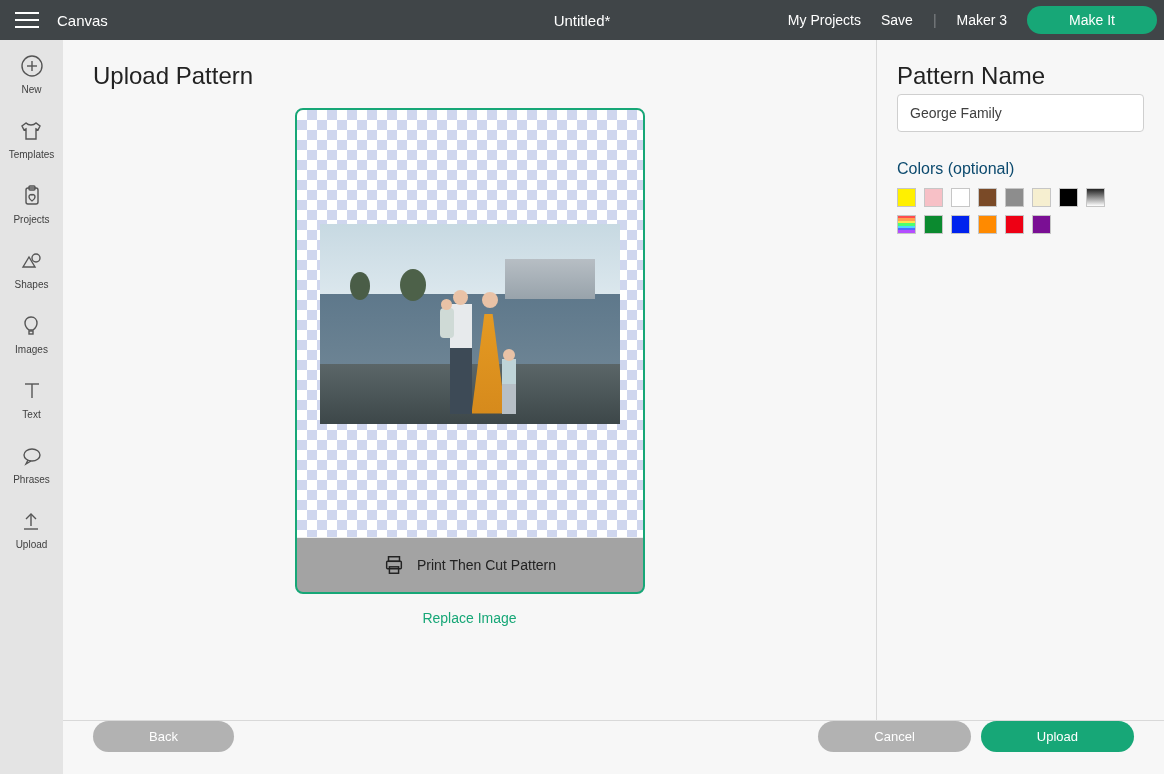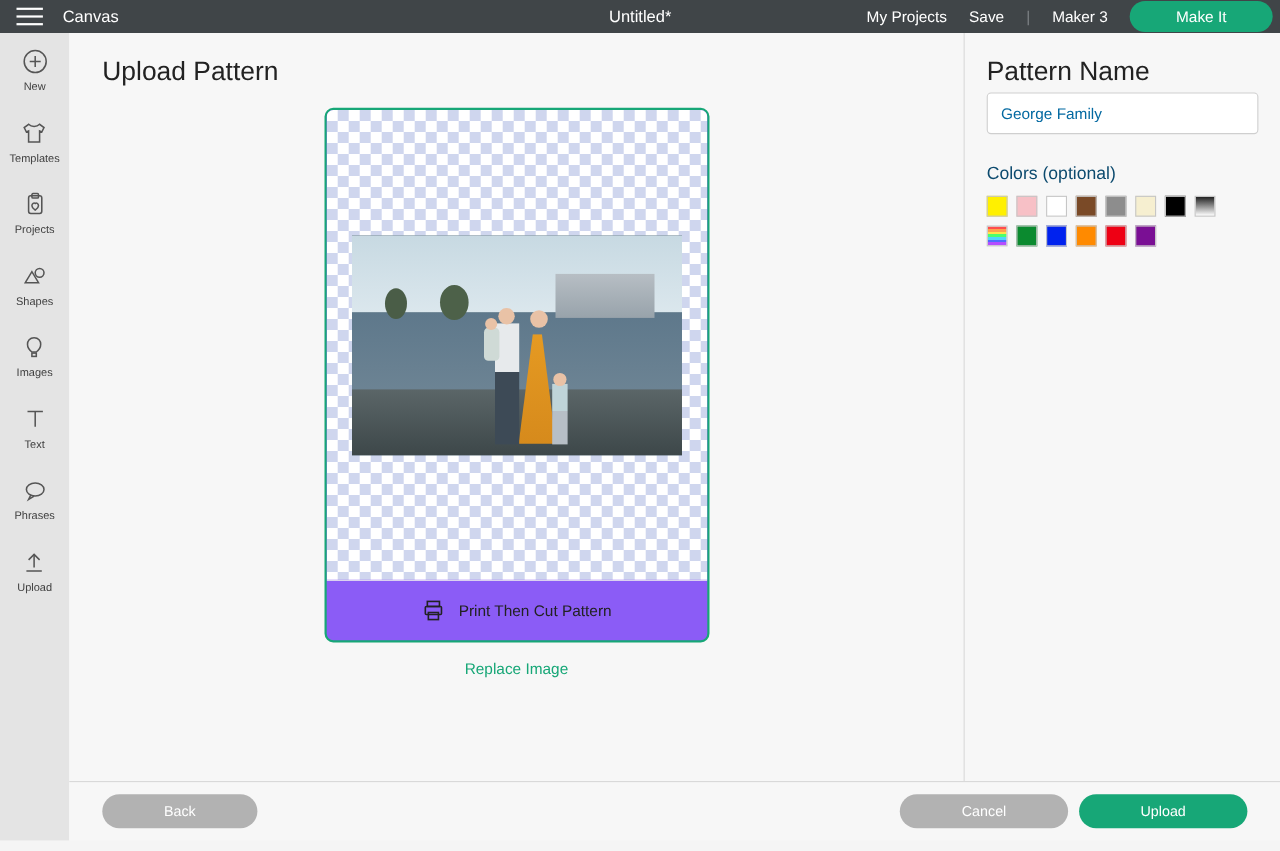--- a/index.html
+++ b/index.html
@@ -4,21 +4,21 @@
 <style>
   * { box-sizing: border-box; margin: 0; padding: 0; }
   body {
     width: 1164px;
     height: 774px;
     font-family: -apple-system, BlinkMacSystemFont, "Segoe UI", Arial, sans-serif;
     overflow: hidden;
     background: #f5f5f5;
   }
   .topbar {
-    height: 30px;
+    height: 40px;
     background: #404548;
     color: #fff;
     display: flex;
     align-items: center;
     padding: 0 7px 0 7px;
     font-size: 14px;
   }
   .hamburger {
     width: 24px; height: 24px;
     display: flex; flex-direction: column;
@@ -59,21 +59,21 @@
     border-right:1px solid #d9d9d9;
     overflow:auto;
   }
   .right-panel {
     width:287px; padding:22px 20px 22px 20px;
   }
   h1.page-title { font-size:24px; font-weight:500; color:#222; margin-bottom:18px; }
   .pattern-card {
     width:350px; margin:0 auto;
     border:2px solid #17a777; border-radius:8px;
-    background:#8b5cf6; overflow:hidden;
+    background:#a3a3a3; overflow:hidden;
     display:flex; flex-direction:column;
   }
   .checker {
     height:427px; position:relative;
     
     background-image:
       repeating-conic-gradient(#cfd6ee 0% 25%, #fff 0% 50%);
     background-size: 20px 20px;
     display:flex; align-items:center; justify-content:center;
   }
@@ -112,34 +112,34 @@
     gap:12px; border-top:1px solid #eee; color:#222; font-size:14px;
   }
   .card-footer svg { width:22px; height:22px; }
 
   .replace-link { text-align:center; margin-top:16px; color:#17a777; font-size:14px; cursor:pointer; }
 
   .right-panel h1 { font-size:24px; font-weight:500; color:#222; margin-bottom:4px; }
   .name-input {
     width:100%; padding:10px 12px; font-size:14px;
     border:1px solid #cfcfcf; border-radius:4px; background:#fff;
-    color:#0369a1;
+    color:#404040;
   }
   .colors-title { font-size:16px; color:#0c4a6e; margin:28px 0 10px; }
   .swatches { display:flex; flex-wrap:wrap; gap:8px; width:215px; }
   .swatch {
     width:19px; height:19px; border:1px solid #c6c6c6;
     cursor:pointer;
   }
   .swatch.gradient { background:linear-gradient(#222,#fff); }
   .swatch.rainbow { background:linear-gradient(180deg,#ff4d4d 0 14%,#ffa04d 14% 28%,#ffe34d 28% 42%,#4dff6e 42% 57%,#4dd5ff 57% 71%,#4d6bff 71% 85%,#b44dff 85% 100%); }
 
   .footer-bar {
     height:54px; border-top:1px solid #d9d9d9;
-    display:flex; align-items:center; padding:0 30px;
+    display:flex; align-items:flex-start; padding:0 30px;
     background:#f7f7f7;
   }
   .pill-btn {
     border:none; border-radius:16px; padding:8px 56px;
     font-size:13px; cursor:pointer; color:#fff;
   }
   .pill-gray { background:#b2b2b2; }
   .pill-green { background:#17a777; }
   .footer-spacer { flex:1; }
   .footer-bar .pill-btn + .pill-btn { margin-left:10px; }

